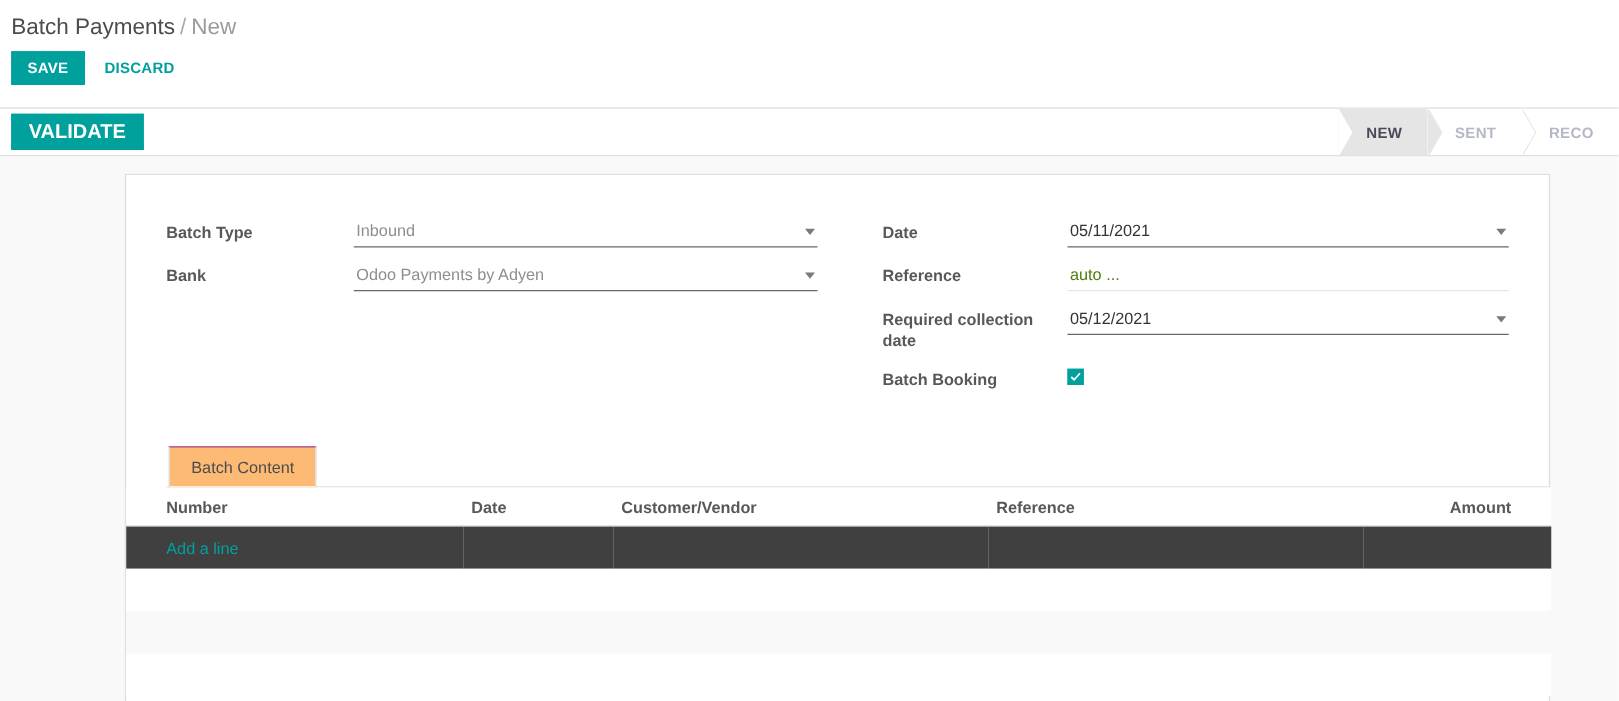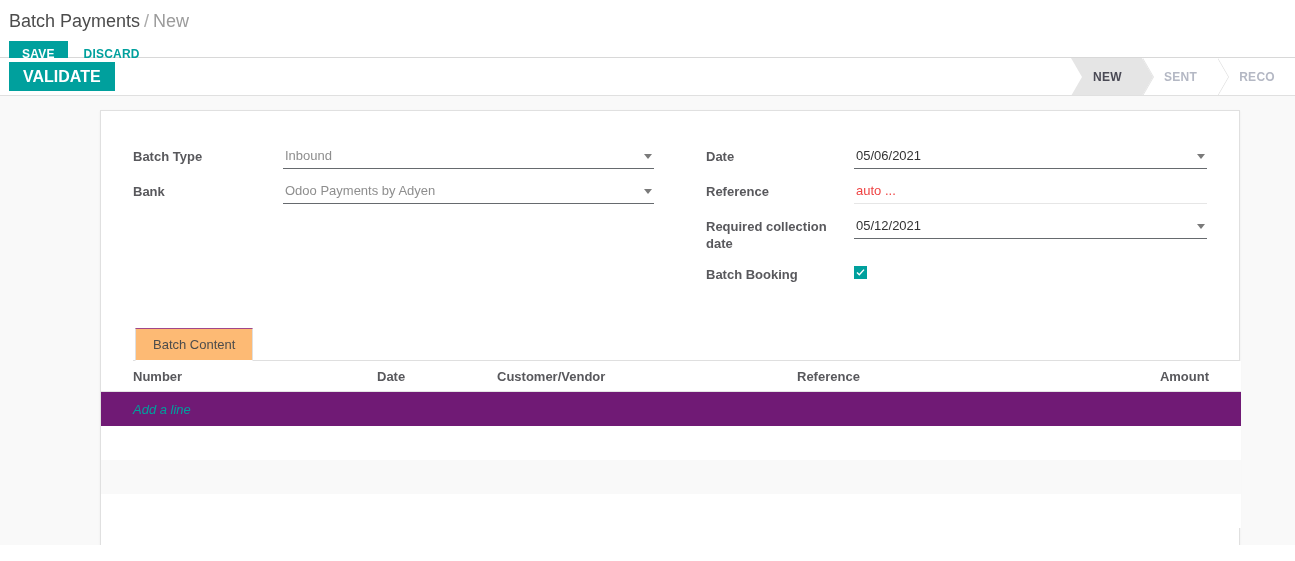--- a/index.html
+++ b/index.html
@@ -13,21 +13,21 @@
     font-family: "Liberation Sans", sans-serif;
     font-size: 13px;
     color: #4c4c4c;
     overflow: hidden;
   }
 
   
   .control-panel {
     background: #ffffff;
     border-bottom: 1px solid #d8d8d8;
-    height: 58px;
+    height: 87px;
     box-sizing: border-box;
     position: relative;
   }
   .breadcrumb {
     padding: 9px 0 0 9px;
     font-size: 18px;
     line-height: 24px;
     color: #4c4c4c;
     white-space: nowrap;
   }
@@ -229,21 +229,21 @@
     cursor: pointer;
   }
   .o-input.readonly {
     color: #8e8e8e;
   }
   .o-input.light-underline {
     border-bottom: 1px solid #e6e6e6;
     cursor: text;
   }
   .o-input.placeholder {
-    color: #ef4444;
+    color: #4d7c0f;
   }
   .caret {
     position: absolute;
     right: 2px;
     top: 50%;
     margin-top: -2px;
     width: 0;
     height: 0;
     border-left: 4px solid transparent;
     border-right: 4px solid transparent;
@@ -321,21 +321,21 @@
     background: #ffffff;
     white-space: nowrap;
   }
   .o-list th.num { text-align: right; }
   .o-list td {
     padding: 6px 6px;
     font-size: 13px;
     height: 22px;
     border: 0;
   }
-  .row-add { background: #701a75; font-style: italic; }
+  .row-add { background: #404040; }
   .row-empty-white { background: #ffffff; }
   .row-empty-grey { background: #f9f9f9; }
   .add-line {
     color: #00a09d;
     cursor: pointer;
     font-size: 13px;
   }
 
   .col-number { width: 270px; }
   .col-date { width: 120px; }
@@ -405,21 +405,21 @@
 
 
       </div>
 
       <div class="group-col right">
 
         <div class="field-row">
           <div class="field-label wide">Date</div>
           <div class="field-value">
             <div class="o-input">
-              <span>05/06/2021</span>
+              <span>05/11/2021</span>
               <span class="caret"></span>
             </div>
           </div>
         </div>
 
         <div class="field-row">
           <div class="field-label wide">Reference</div>
           <div class="field-value">
             <div class="o-input light-underline placeholder">auto ...</div>
           </div>

